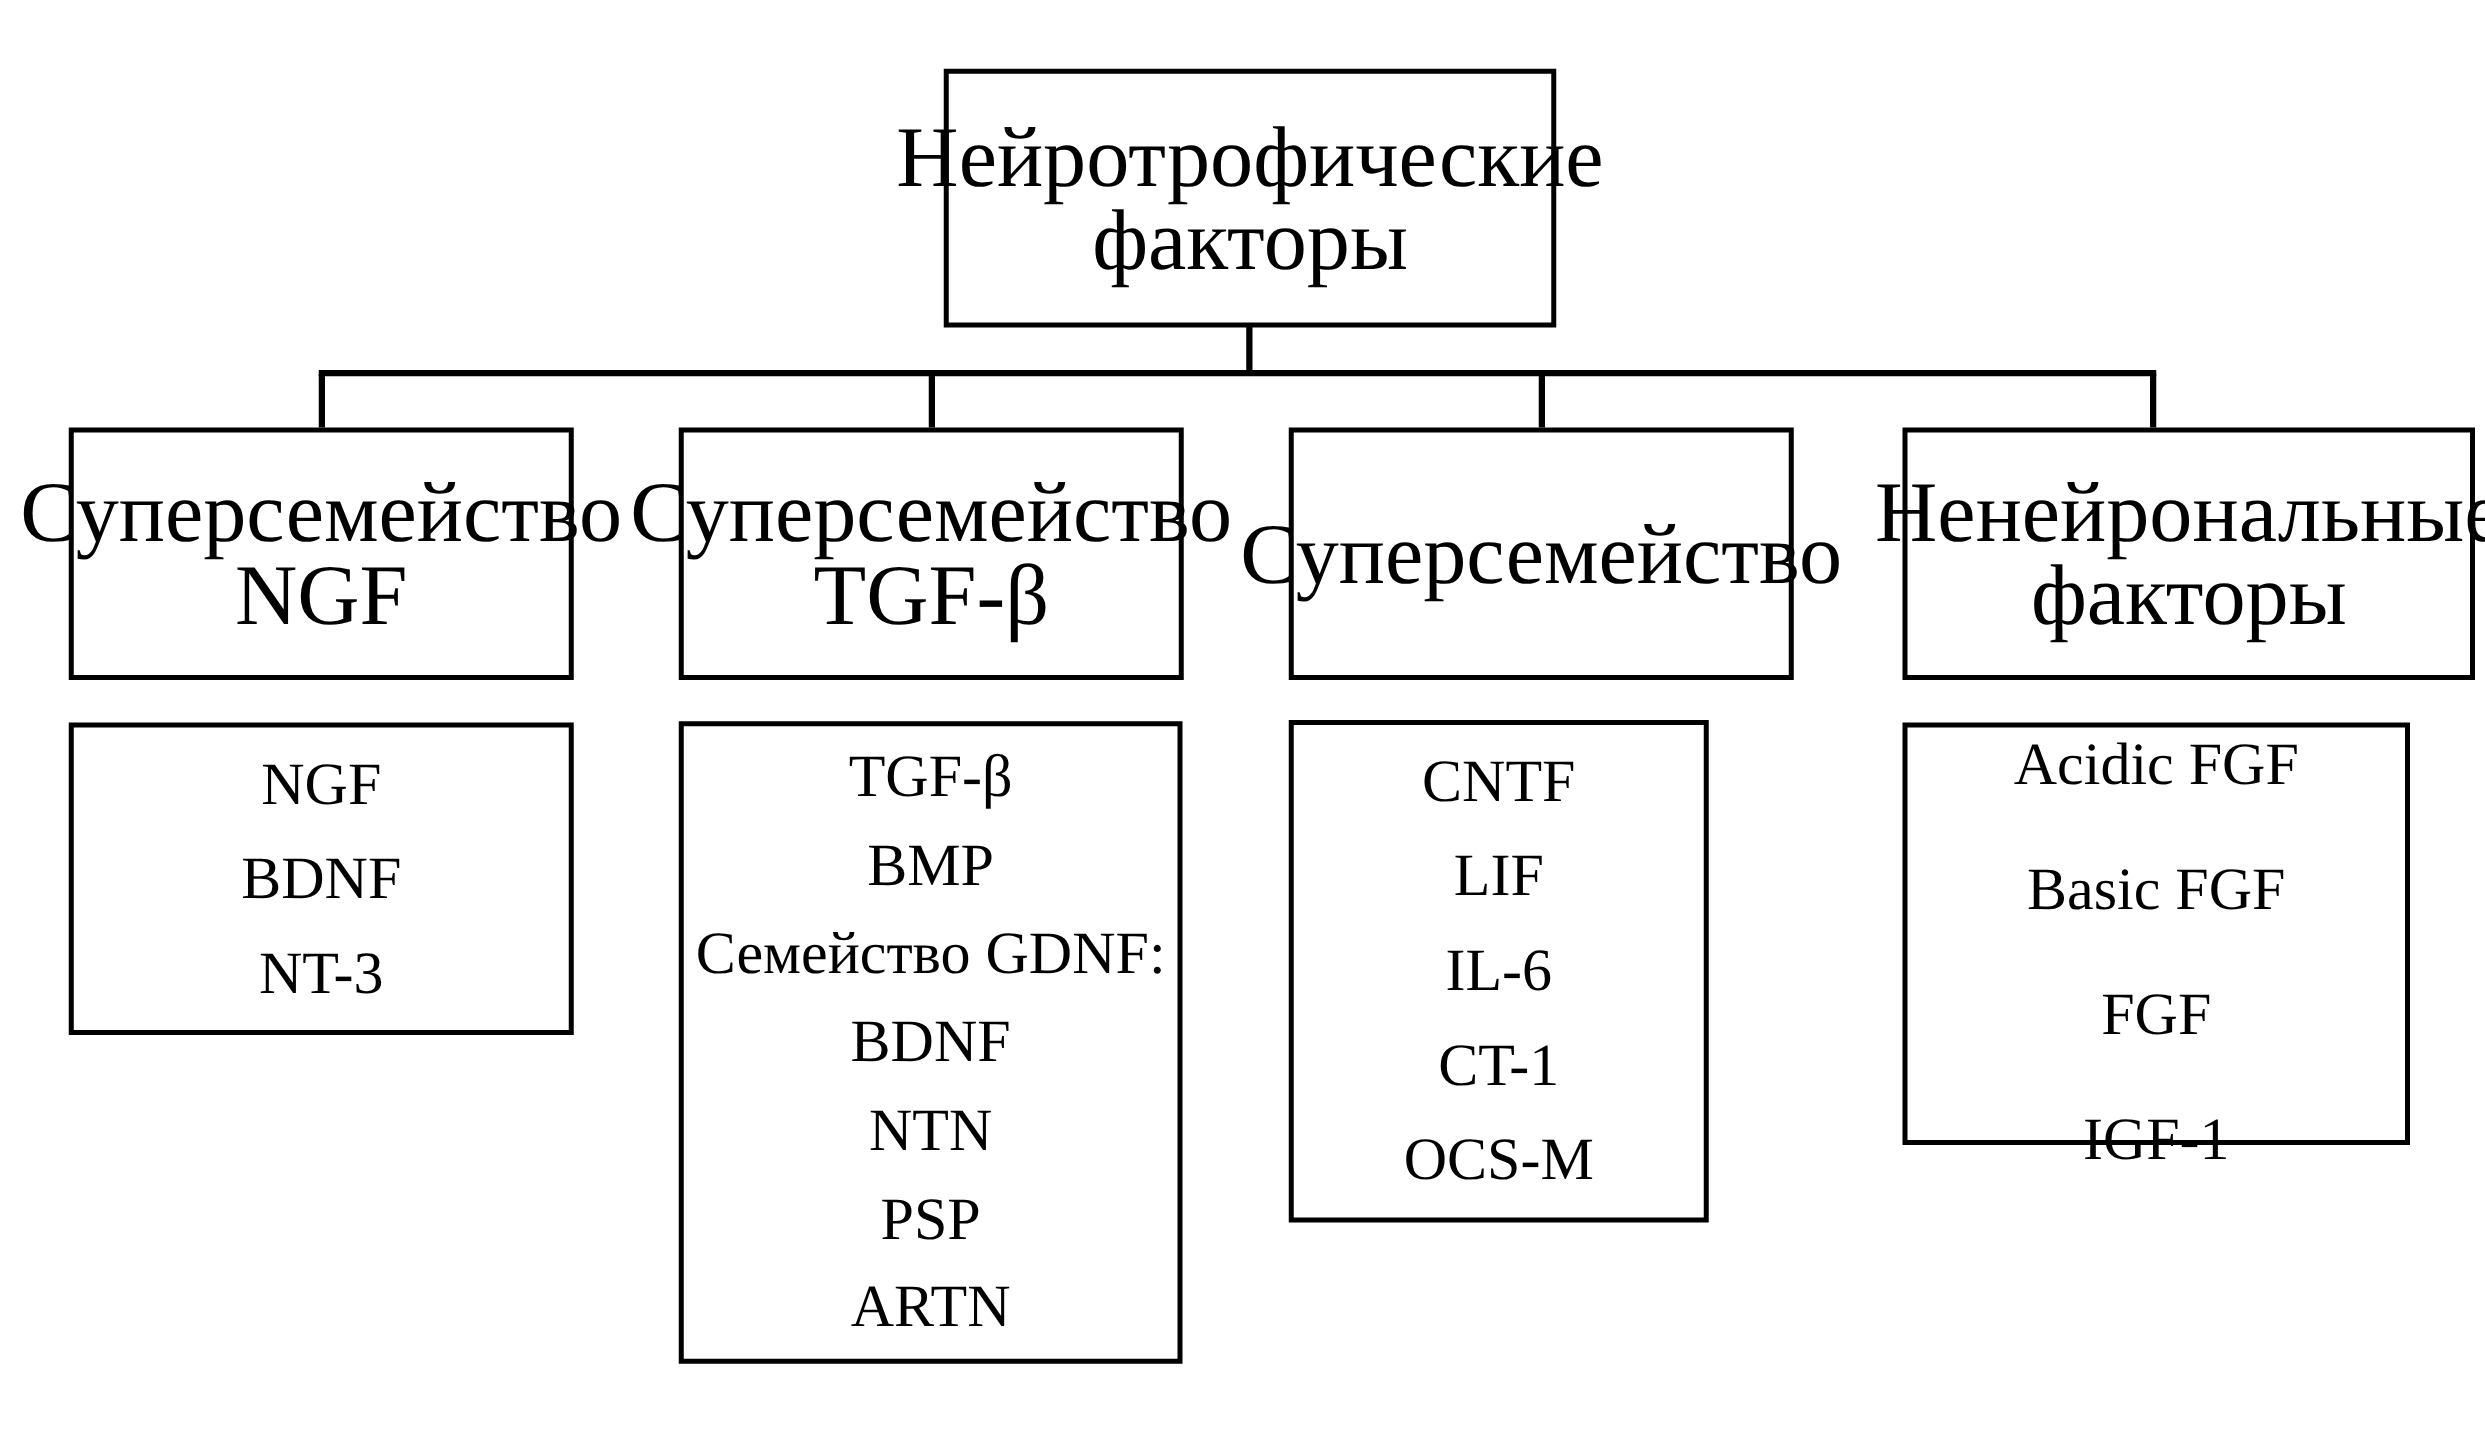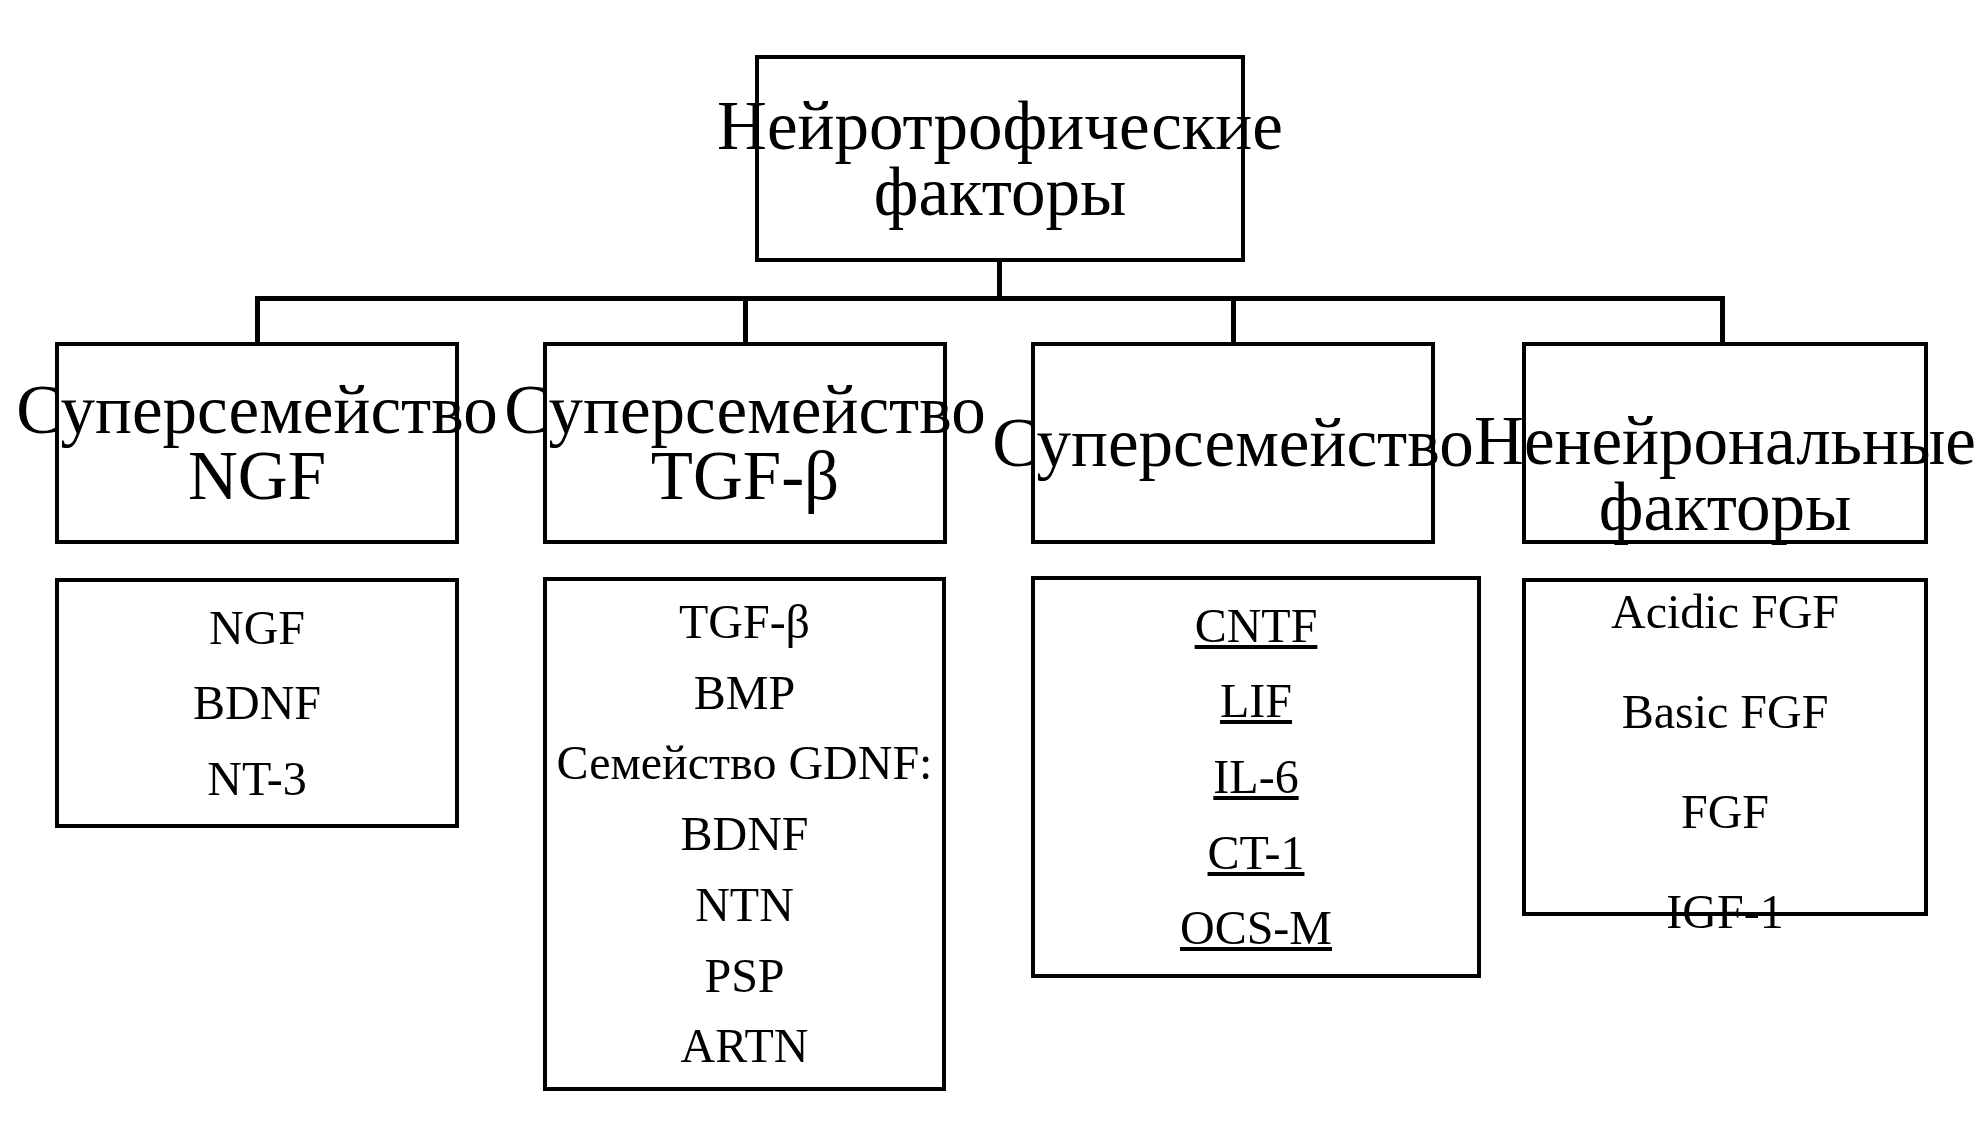--- a/index.html
+++ b/index.html
@@ -53,26 +53,26 @@
   .branchline { left: 255px;  top: 296px; width: 1470px; height: 5px;  }
   .drop1      { left: 255px;  top: 299px; width: 5px;    height: 45px; }
   .drop2      { left: 743px;  top: 299px; width: 5px;    height: 45px; }
   .drop3      { left: 1231px; top: 299px; width: 5px;    height: 45px; }
   .drop4      { left: 1720px; top: 299px; width: 5px;    height: 45px; }
 
   
   .h1 { left: 55px;   top: 342px; width: 404px; height: 202px; }
   .h2 { left: 543px;  top: 342px; width: 404px; height: 202px; }
   .h3 { left: 1031px; top: 342px; width: 404px; height: 202px; }
-  .h4 { left: 1522px; top: 342px; width: 406px; height: 202px; justify-content: flex-end; }
+  .h4 { left: 1522px; top: 342px; width: 458px; height: 202px; }
 
   
   .l1 { left: 55px;   top: 578px; width: 404px; height: 250px; }
   .l2 { left: 543px;  top: 577px; width: 403px; height: 514px; }
-  .l3 { left: 1031px; top: 576px; width: 450px; height: 402px; text-decoration: underline; }
+  .l3 { left: 1031px; top: 576px; width: 336px; height: 402px; }
   .l4 { left: 1522px; top: 578px; width: 406px; height: 338px; gap: 40px; }
 </style>
 </head>
 <body>
 
 <div class="canvas">
 
   <div class="box root-box">
     <div class="hdr-line">Нейротрофические</div>
     <div class="hdr-line">факторы</div>

